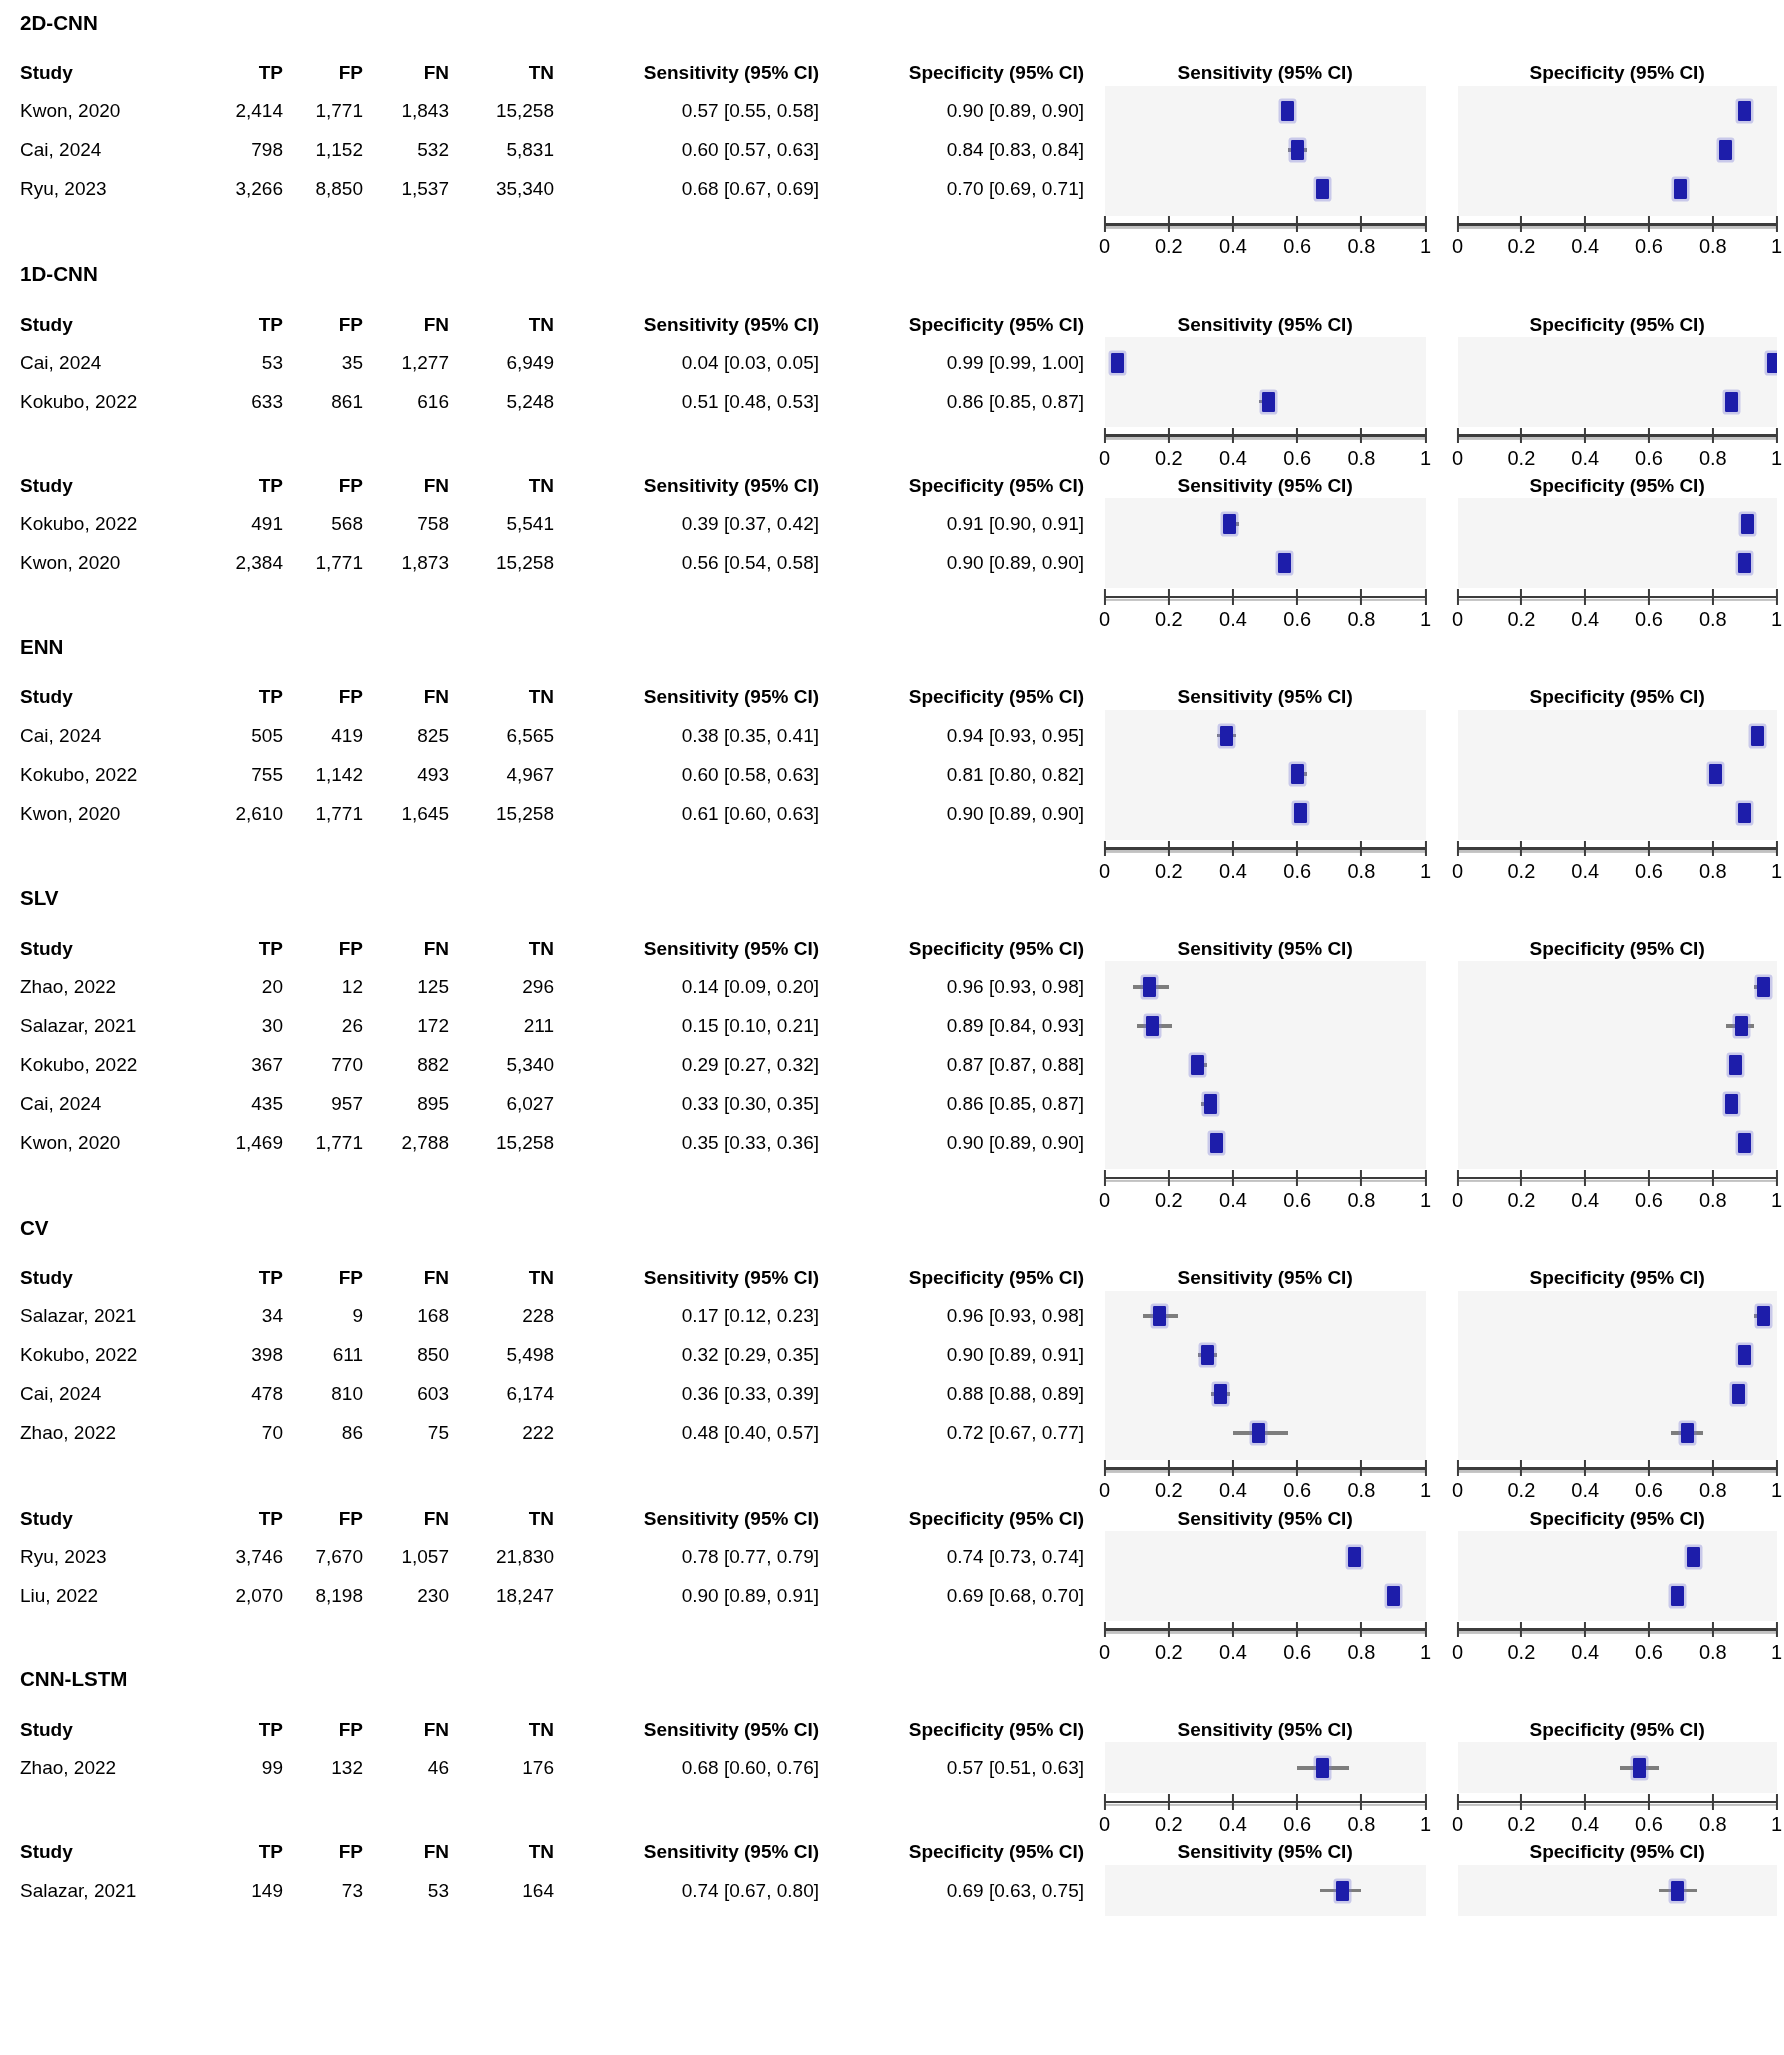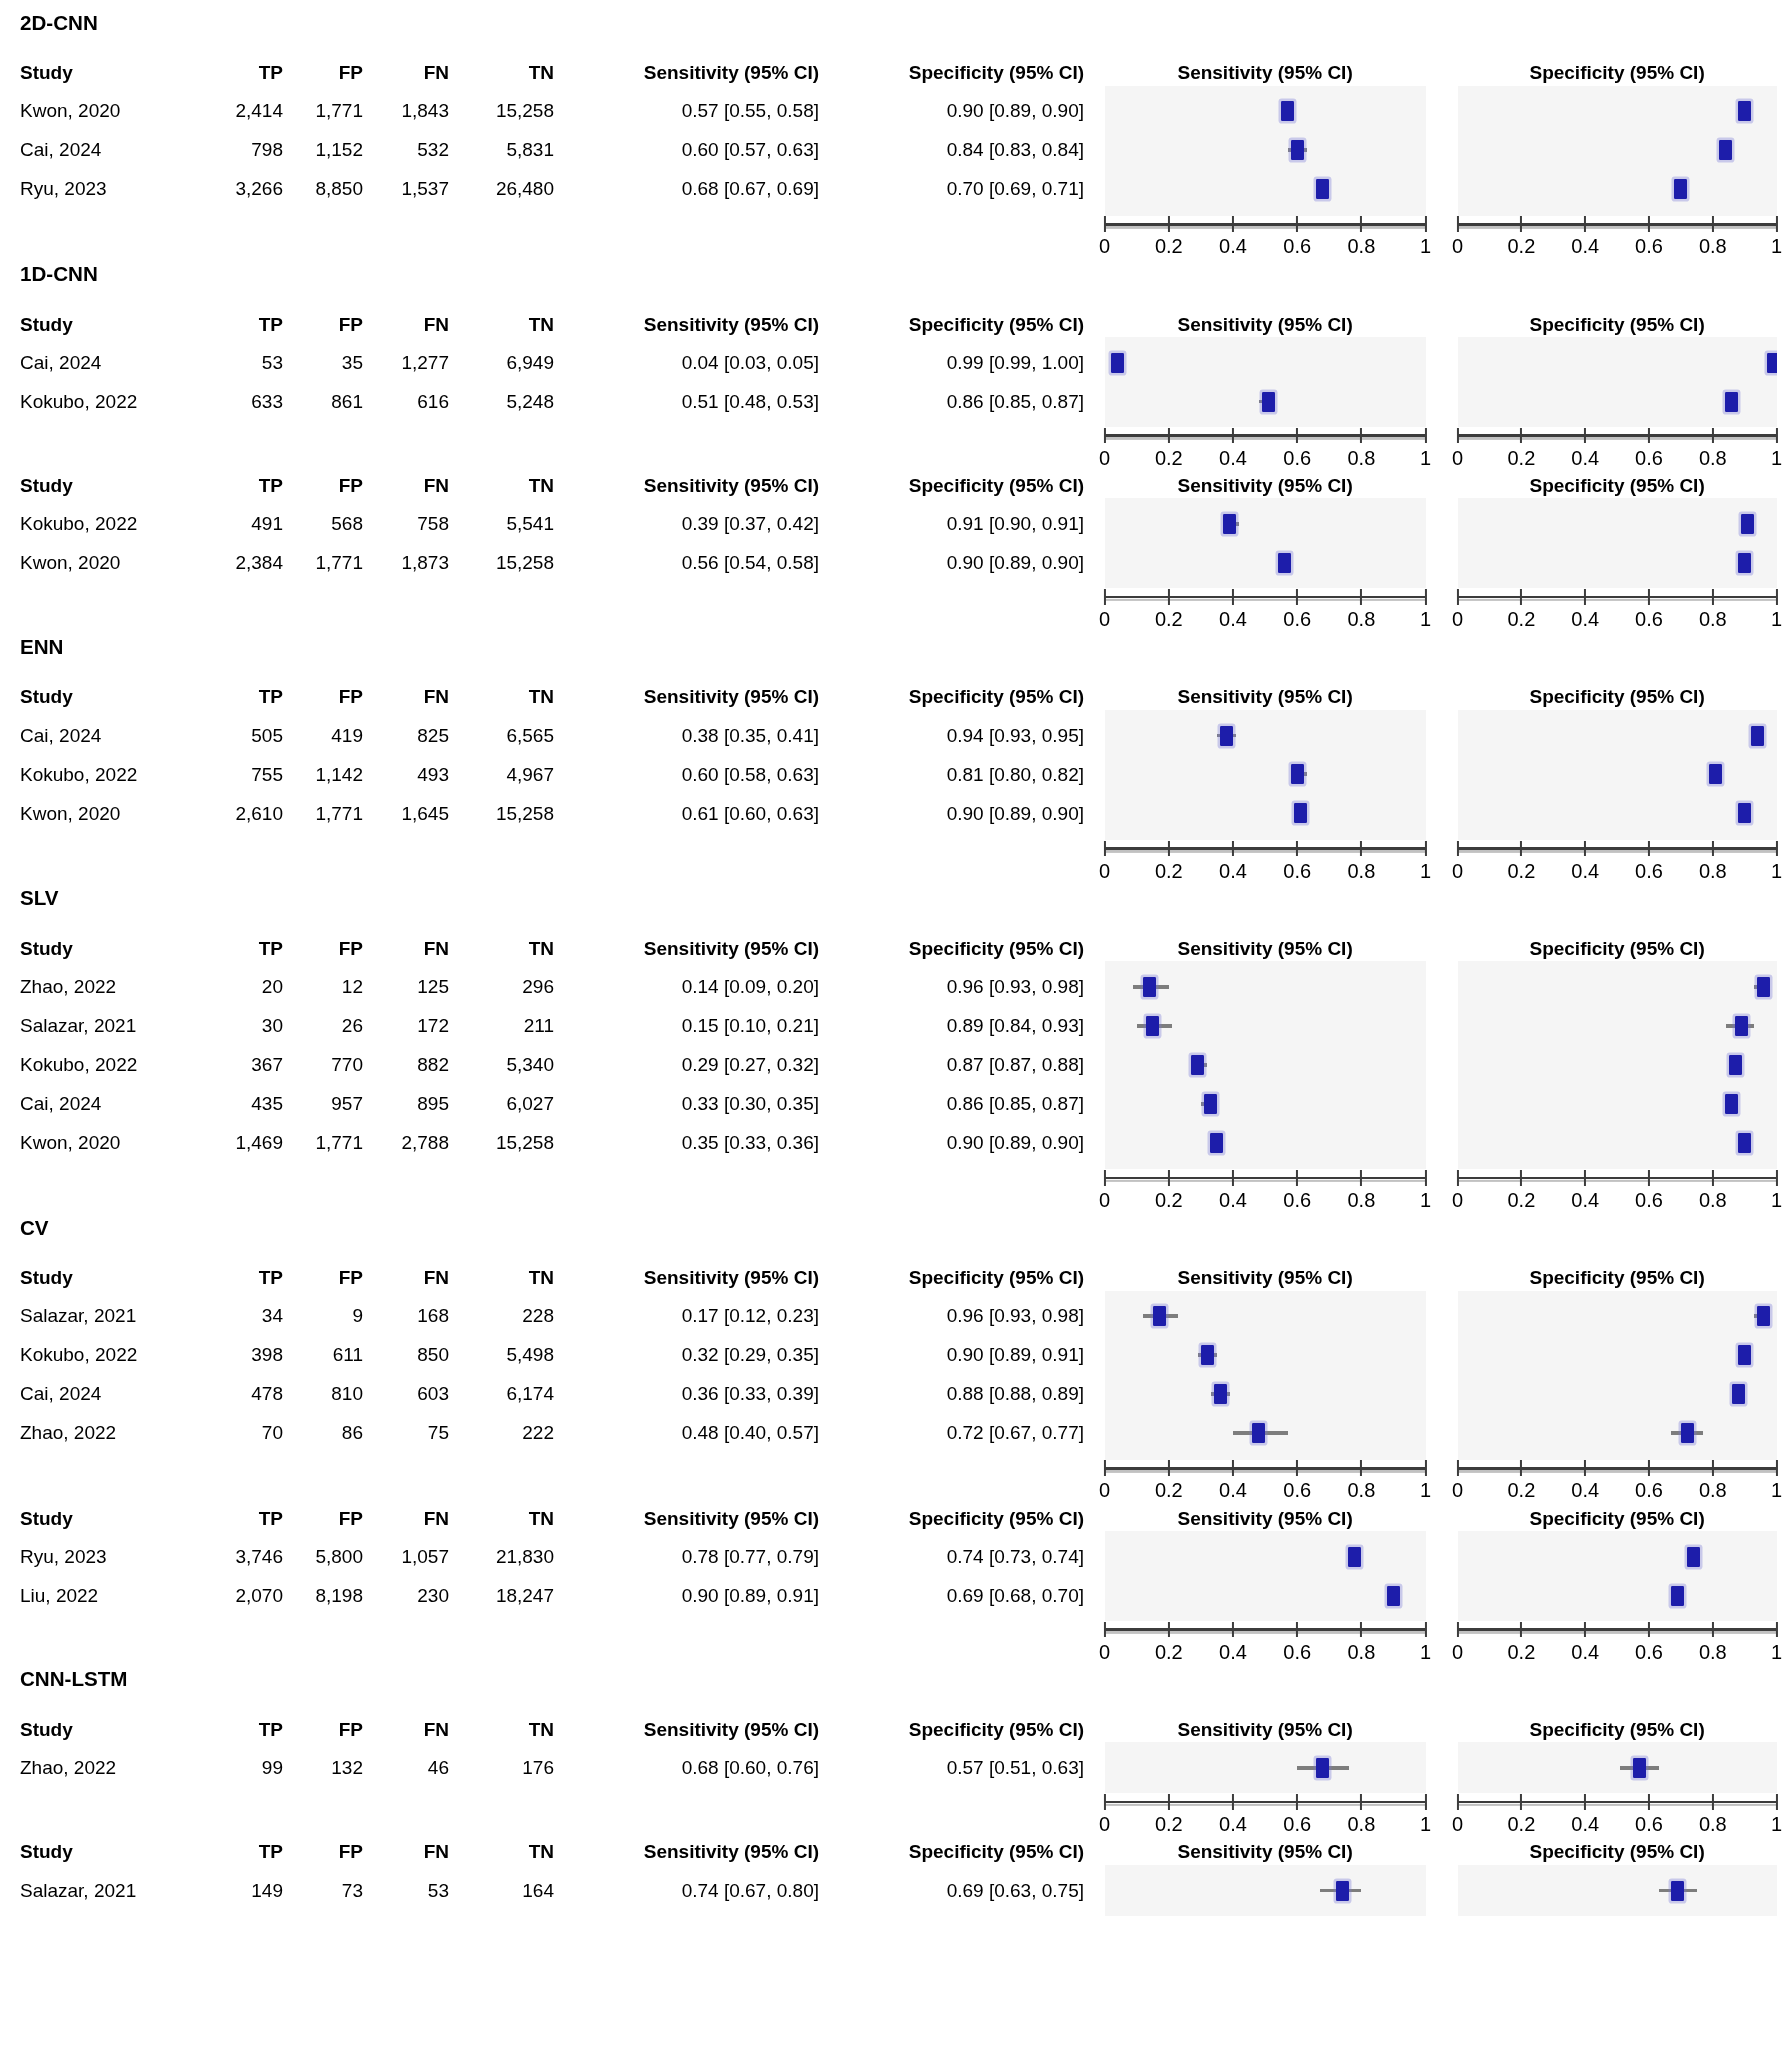--- a/index.html
+++ b/index.html
@@ -141,21 +141,21 @@
     <div class="c num">5,831</div>
     <div class="c num">0.60 [0.57, 0.63]</div>
     <div class="c num">0.84 [0.83, 0.84]</div>
   </div>
 
   <div class="trow">
     <div class="c study">Ryu, 2023</div>
     <div class="c num">3,266</div>
     <div class="c num">8,850</div>
     <div class="c num">1,537</div>
-    <div class="c num">26,480</div>
+    <div class="c num">35,340</div>
     <div class="c num">0.68 [0.67, 0.69]</div>
     <div class="c num">0.70 [0.69, 0.71]</div>
   </div>
 </div>
       </div>
       <div class="plot">
         <div class="plot-header">Sensitivity (95% CI)</div>
         <div class="panel" style="height: 130px;">
   <div class="mrow" style="top: 6.2px;">
     <span class="whisker" style="left: 55%; width: 3%;"></span>
@@ -965,21 +965,21 @@
           <div class="c num">FP</div>
           <div class="c num">FN</div>
           <div class="c num">TN</div>
           <div class="c num">Sensitivity (95% CI)</div>
           <div class="c num">Specificity (95% CI)</div>
         </div>
         <div class="rows">
   <div class="trow">
     <div class="c study">Ryu, 2023</div>
     <div class="c num">3,746</div>
-    <div class="c num">5,800</div>
+    <div class="c num">7,670</div>
     <div class="c num">1,057</div>
     <div class="c num">21,830</div>
     <div class="c num">0.78 [0.77, 0.79]</div>
     <div class="c num">0.74 [0.73, 0.74]</div>
   </div>
 
   <div class="trow">
     <div class="c study">Liu, 2022</div>
     <div class="c num">2,070</div>
     <div class="c num">8,198</div>

